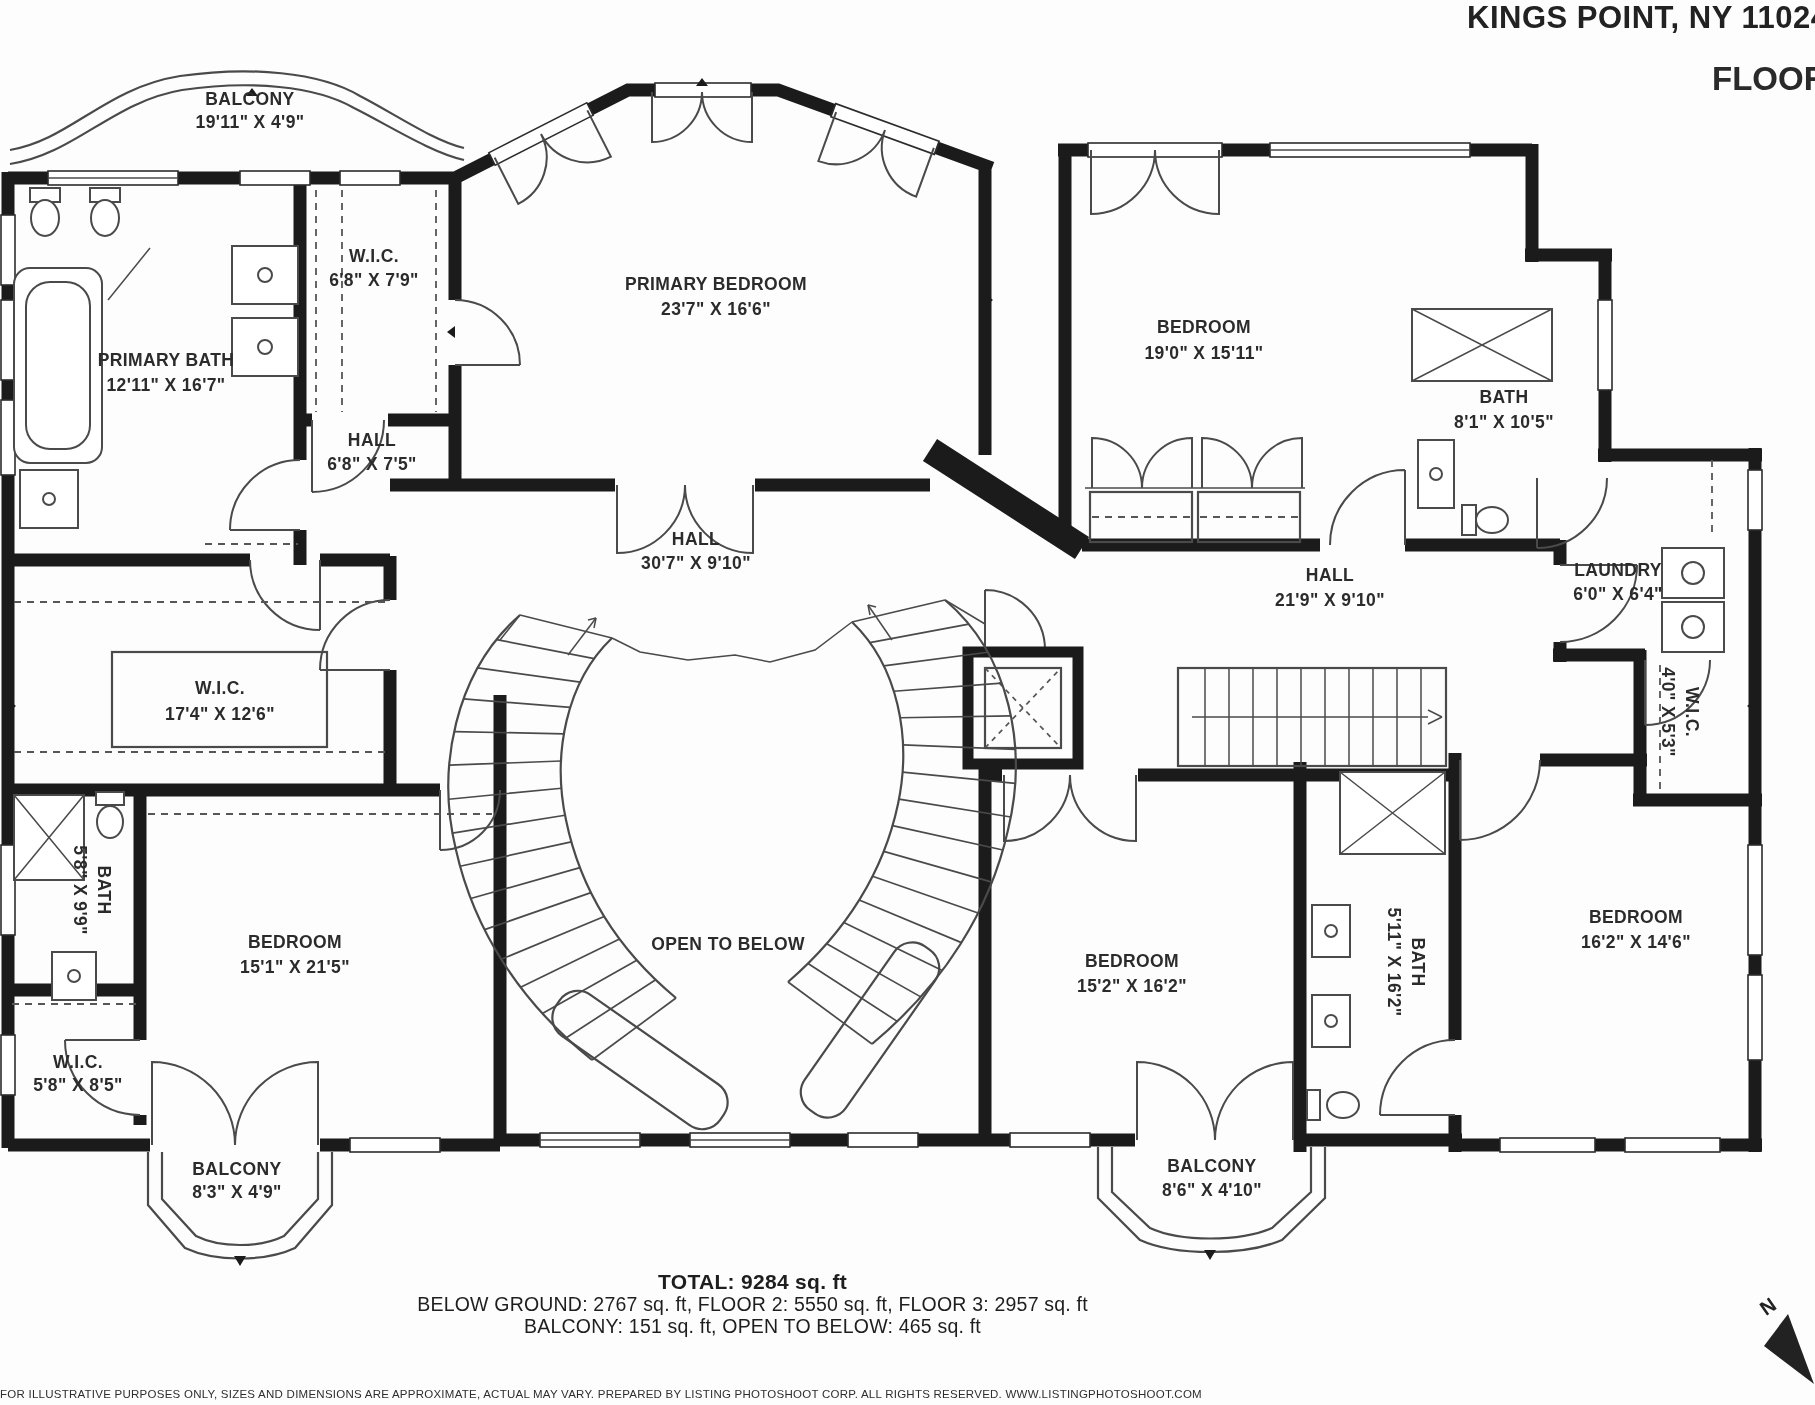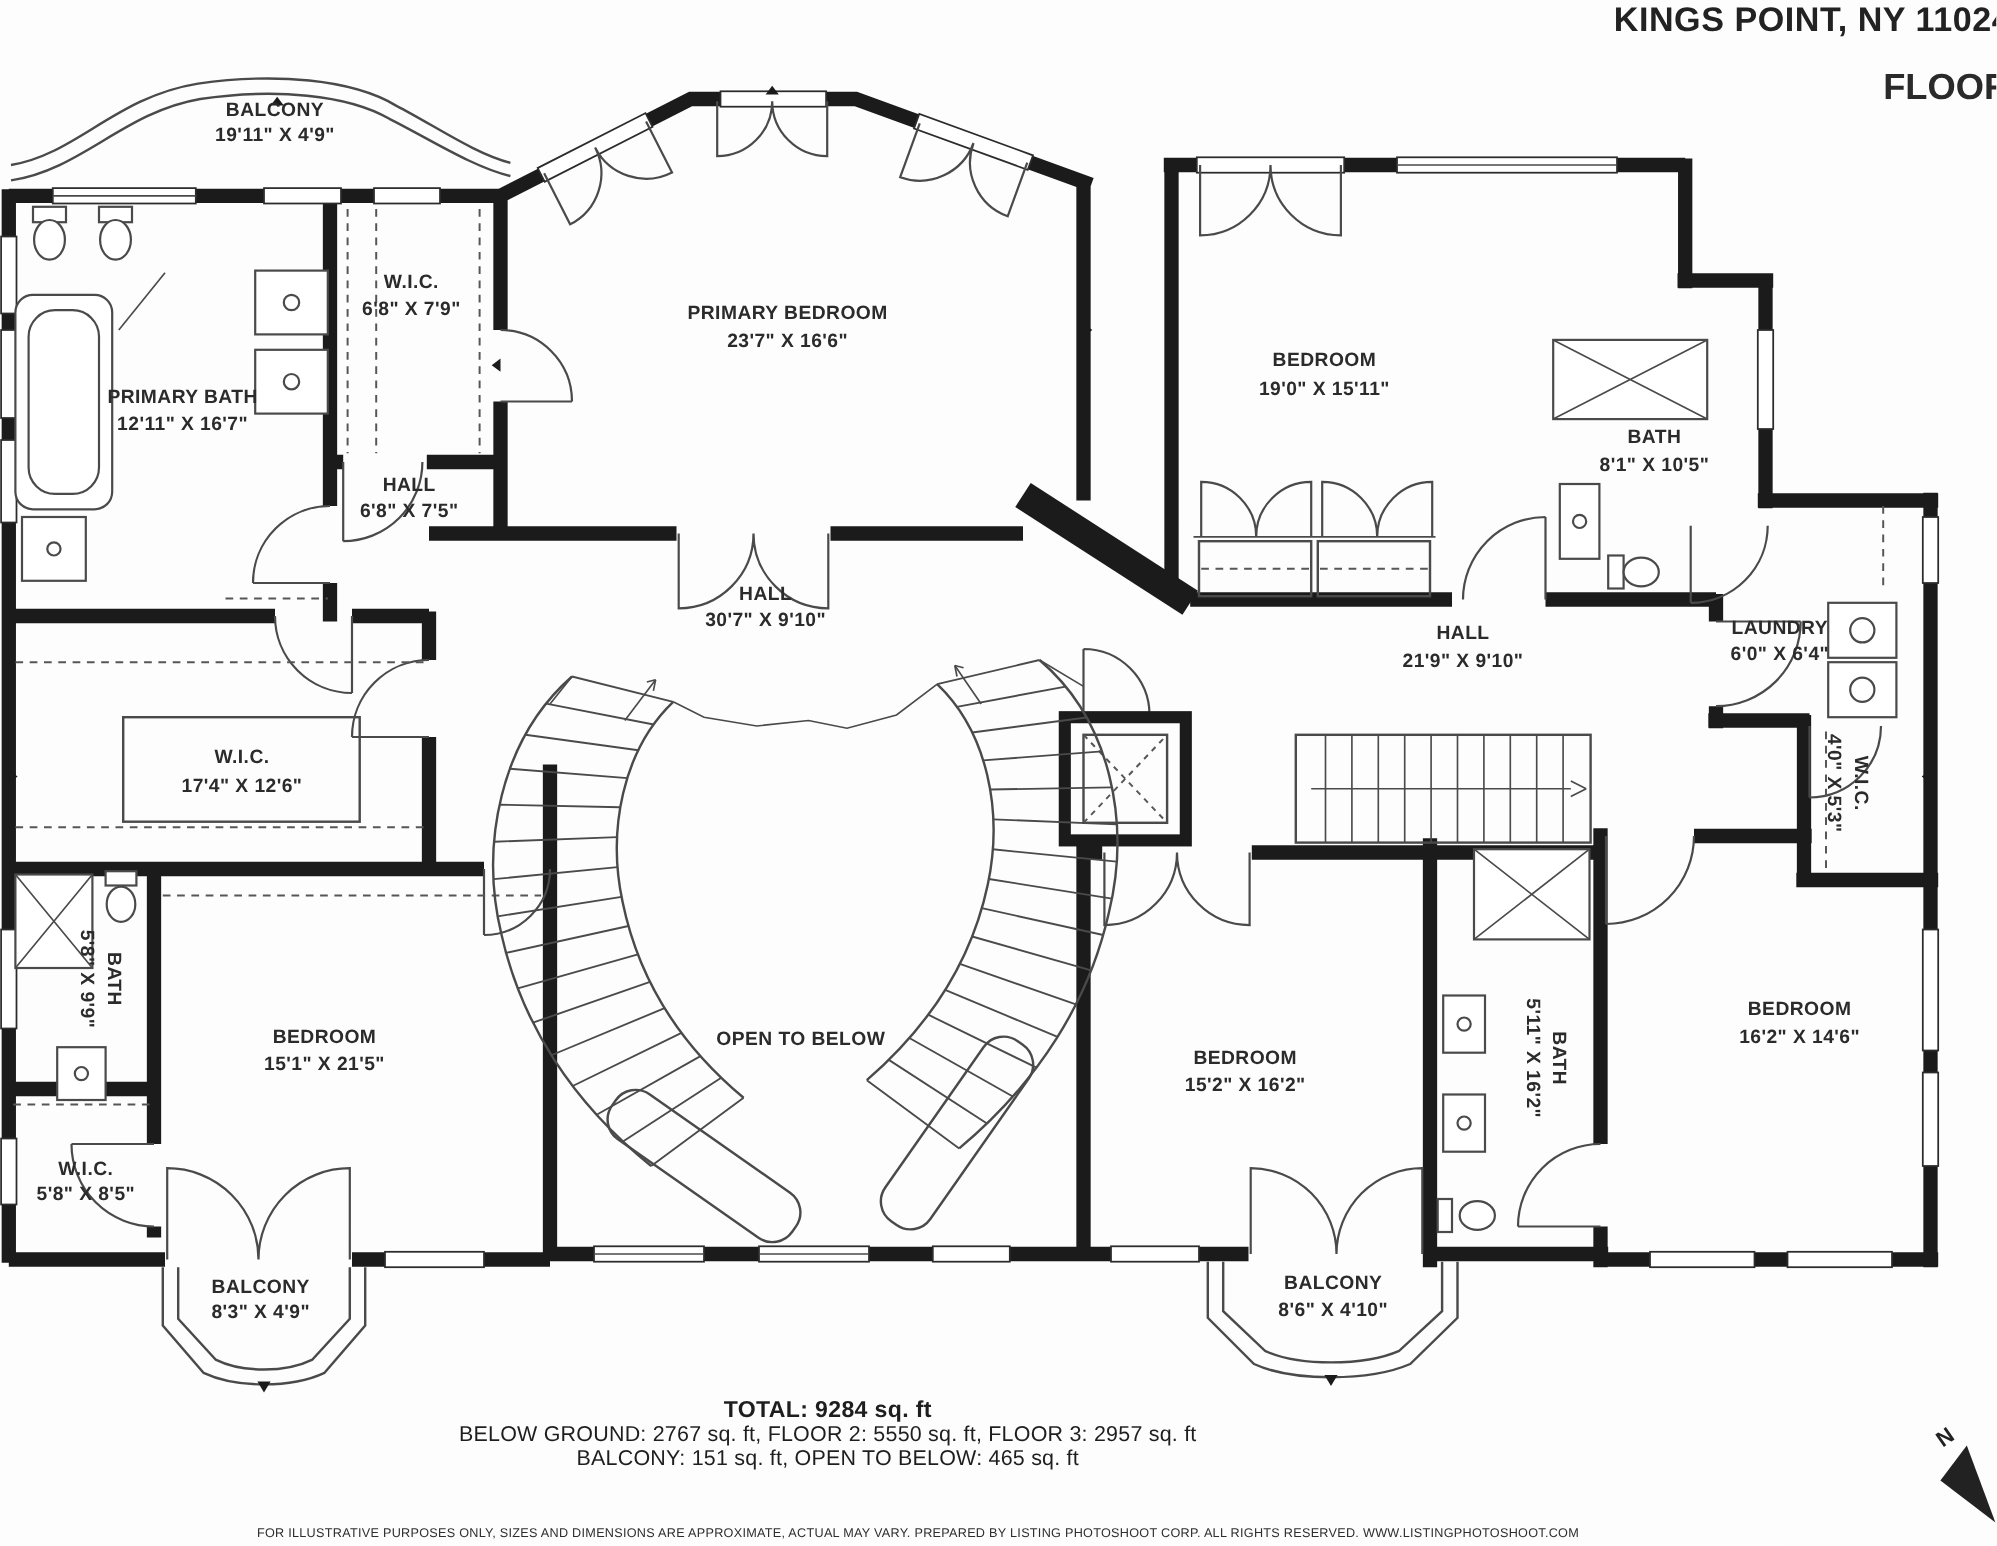--- a/index.html
+++ b/index.html
@@ -18,21 +18,21 @@
   .dashx{stroke:#565656;stroke-width:1.8;fill:none;stroke-dasharray:5 5;}
   .win{fill:#ffffff;stroke:#2c2c2c;stroke-width:1.6;}
   .fix{stroke:#4a4a4a;stroke-width:2;fill:#fff;}
   .door{stroke:#4a4a4a;stroke-width:2;fill:none;}
   .mark{fill:#1b1b1b;}
   .lbl{font:600 17.5px "Liberation Sans",sans-serif;fill:#2b2b2b;text-anchor:middle;letter-spacing:.4px;}
   .tread line{stroke:#4a4a4a;stroke-width:1.7;}
   .summary{position:absolute;left:0;top:1270px;width:1505px;text-align:center;color:#1e1e1e;}
   .summary .tot{font-size:21px;font-weight:bold;letter-spacing:.3px;}
   .summary .ln{font-size:19.5px;line-height:21.5px;letter-spacing:.2px;}
-  .disclaimer{position:absolute;left:0;top:1388px;width:1669px;text-align:center;
+  .disclaimer{position:absolute;left:0;top:1388px;width:1669px;text-align:left;
               font-size:11.5px;color:#2e2e2e;letter-spacing:.25px;}
 </style>
 </head>
 <body>
 
 <div class="page">
 
   <div class="title">KINGS POINT, NY 11024</div>
   <div class="floorlbl">FLOOR</div>
 

